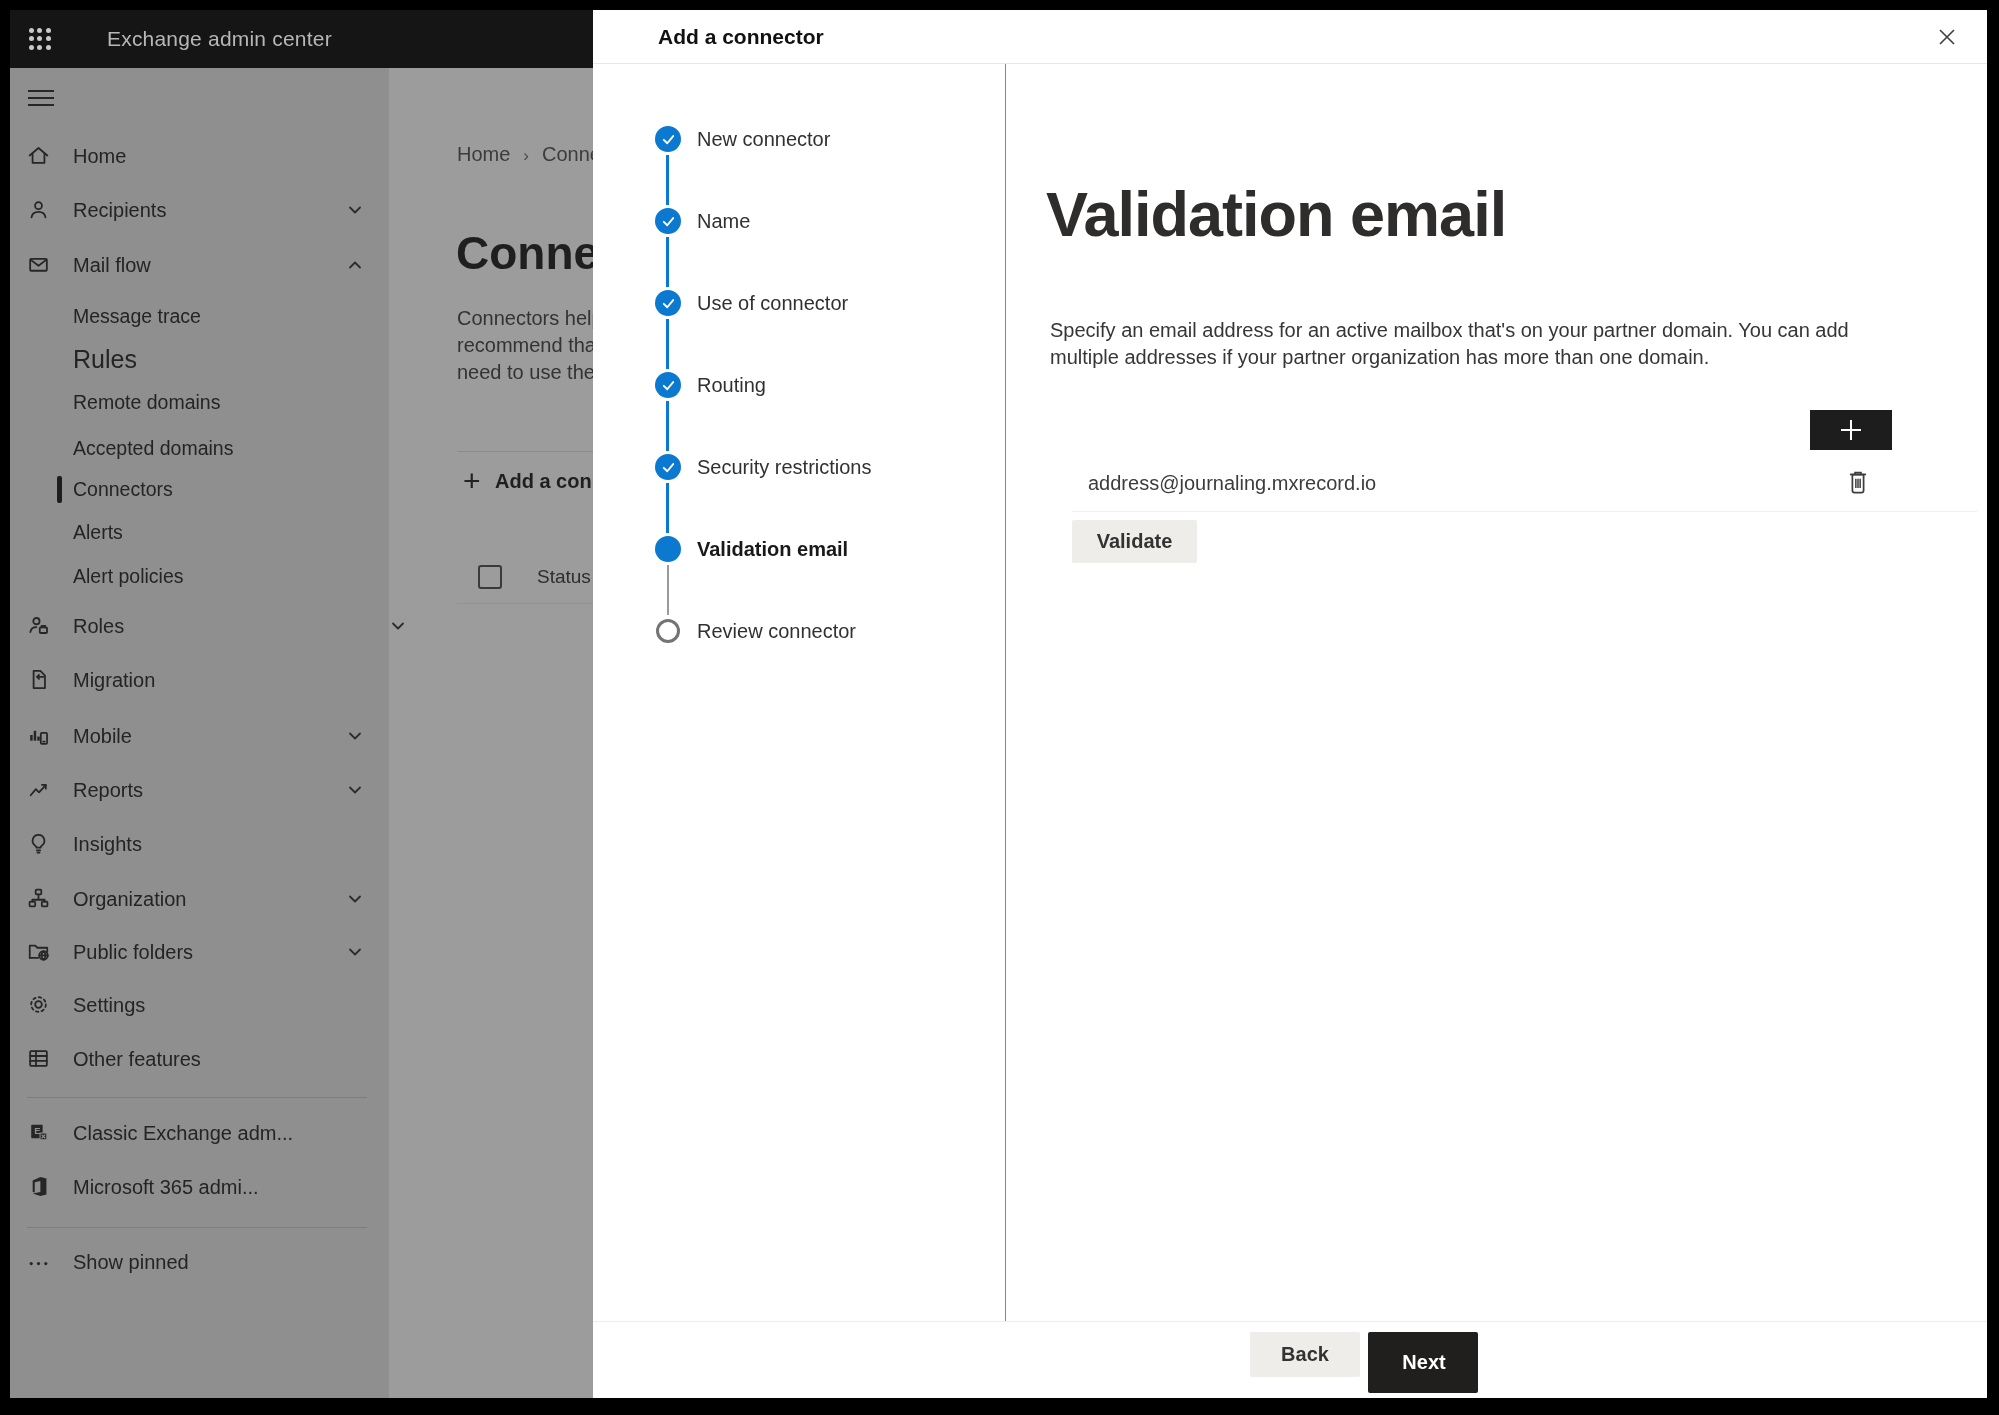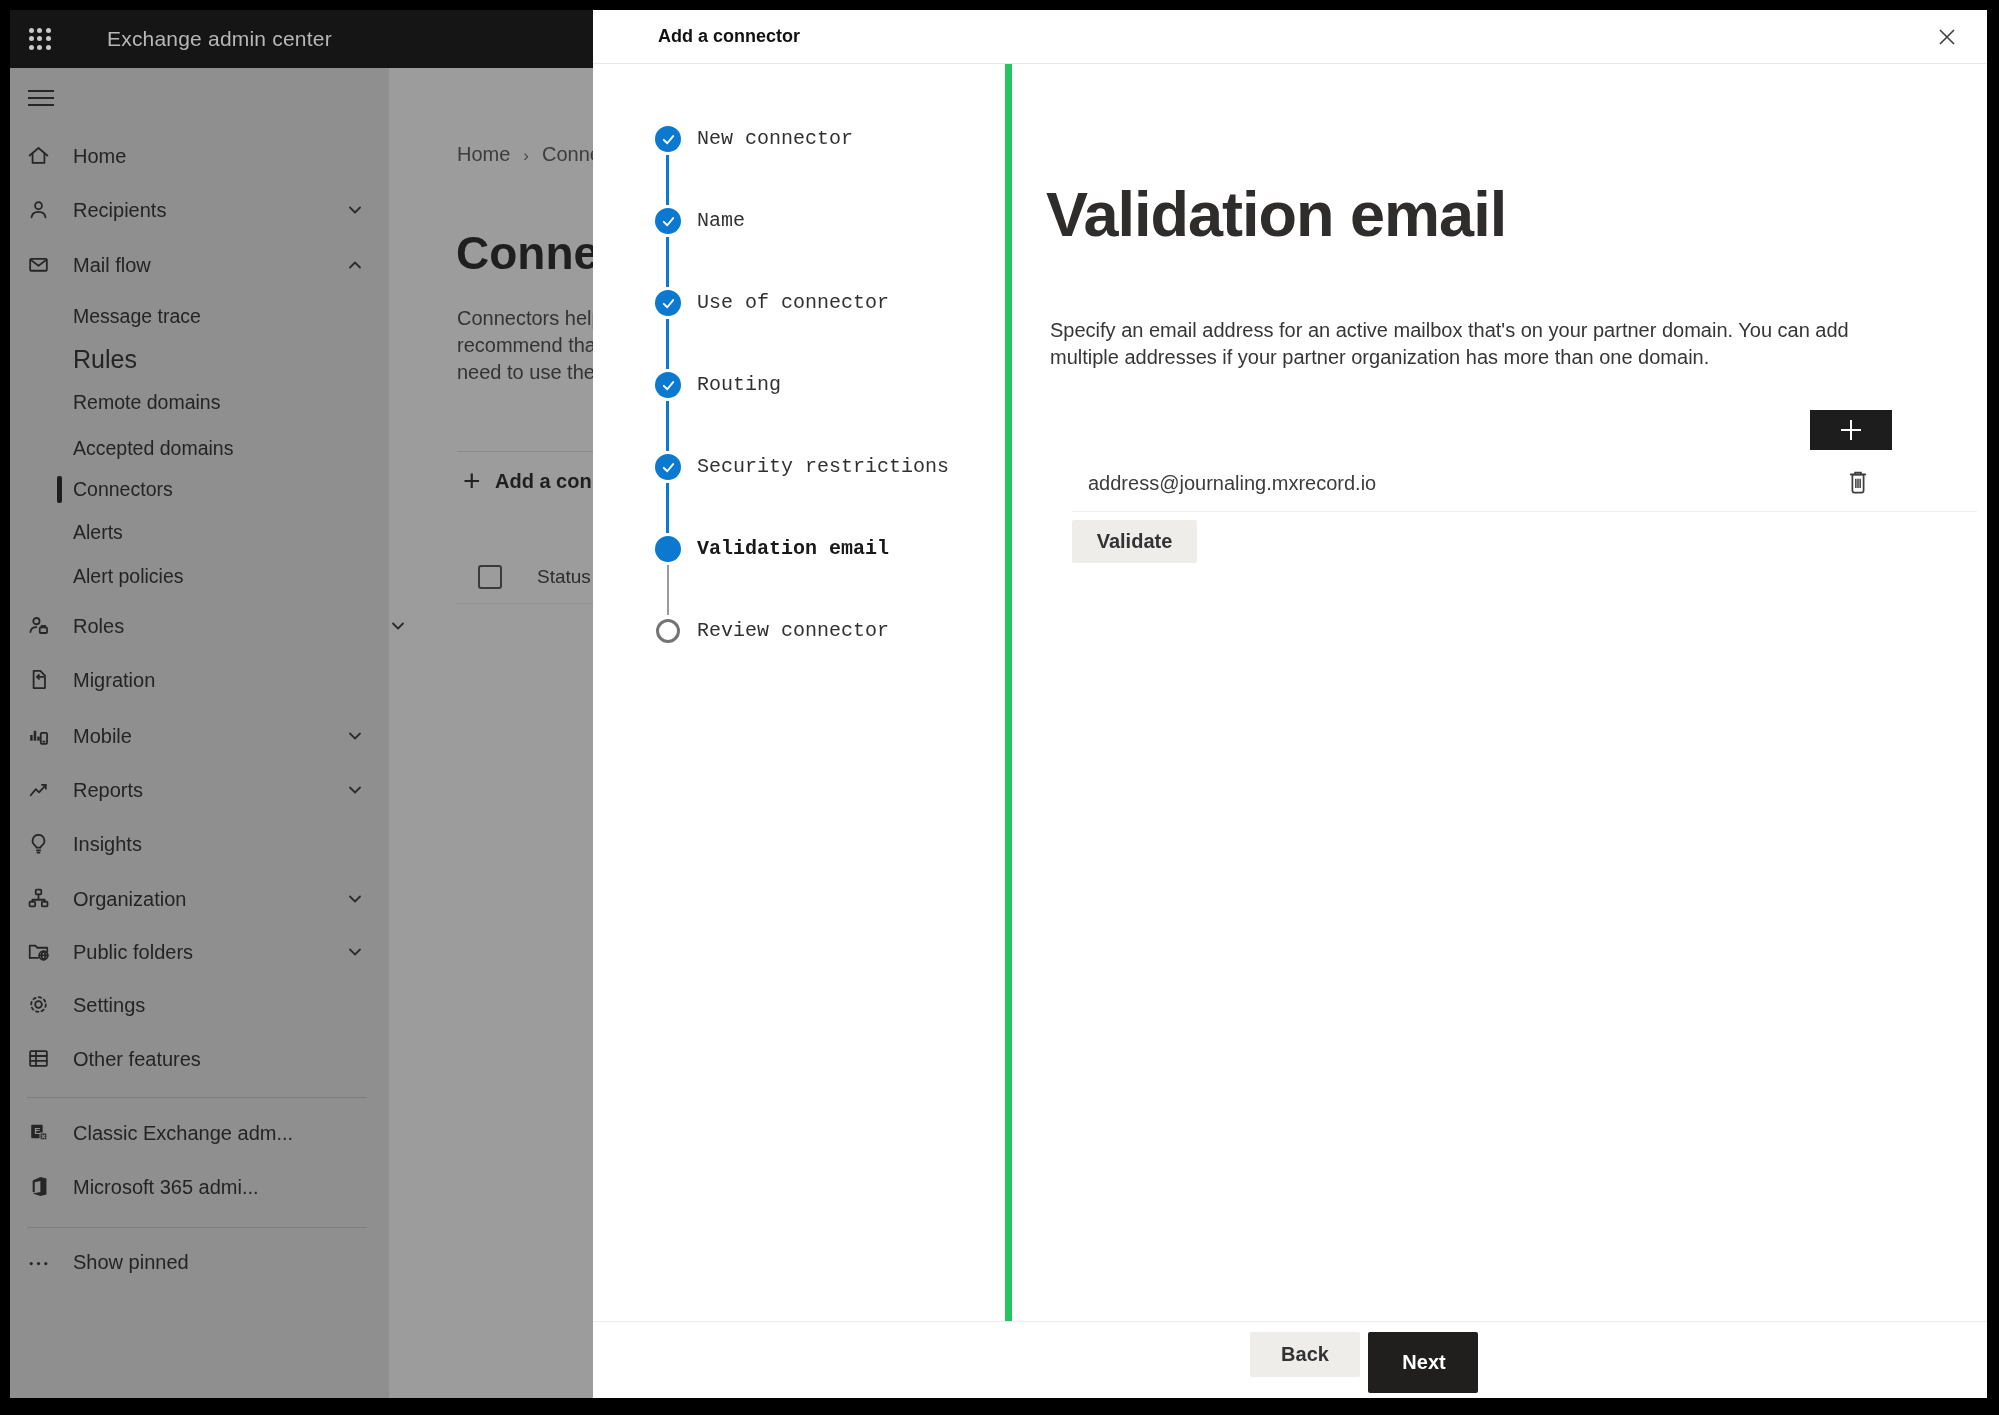--- a/index.html
+++ b/index.html
@@ -38,24 +38,24 @@
   .page-div1{position:absolute;left:68px;top:383px;width:136px;height:1px;background:#8b8b8b;}
   .add-conn{position:absolute;left:74px;top:399px;height:30px;cursor:pointer;white-space:nowrap;}
   .add-conn .plus{display:inline-block;vertical-align:middle;font-size:30px;font-weight:300;color:#222;line-height:28px;}
   .add-conn .txt{display:inline-block;vertical-align:middle;margin-left:10px;font-size:20px;font-weight:700;color:#1f1f1f;}
   .chkbox{position:absolute;left:89px;top:497px;width:20px;height:20px;border:2px solid #3a3a3a;border-radius:3px;background:transparent;cursor:pointer;}
   .status-h{position:absolute;left:148px;top:497px;height:24px;line-height:24px;font-size:19px;color:#2d2d2d;cursor:pointer;}
   .page-div2{position:absolute;left:68px;top:535px;width:136px;height:1px;background:#929292;}
 
   
   .panel{position:absolute;left:583px;top:0;width:1394px;height:1388px;background:#fff;}
-  .panel-title{position:absolute;left:65px;top:0;height:53px;line-height:53px;font-size:18px;font-weight:700;color:#111;}
+  .panel-title{position:absolute;left:65px;top:0;height:53px;line-height:53px;font-size:21px;font-weight:700;color:#111;}
   .close-btn{position:absolute;right:26px;top:13px;width:28px;height:28px;color:#3f3f3f;cursor:pointer;}
   .panel-hdiv{position:absolute;left:0;top:53px;width:100%;height:1px;background:#e8e8e8;}
-  .wizard{position:absolute;left:0;top:54px;width:412px;height:1257px;border-right:7px solid #22c55e;font-family:Liberation Mono, monospace;}
+  .wizard{position:absolute;left:0;top:54px;width:412px;height:1257px;border-right:1px solid #22c55e;}
   .step{position:absolute;left:0;width:400px;height:32px;cursor:pointer;}
   .step .dot{position:absolute;left:62px;top:3px;width:26px;height:26px;border-radius:50%;box-sizing:border-box;}
   .step.done .dot,.step.current .dot{background:#0b79d0;}
   .step.todo .dot{left:63px;top:4px;width:24px;height:24px;background:#fff;border:3px solid #747474;}
   .step .dot svg{position:absolute;left:5.5px;top:5.5px;}
   .step .slbl{position:absolute;left:104px;top:0;height:32px;line-height:32px;font-size:20px;color:#323130;white-space:nowrap;}
   .step.current .slbl{font-weight:700;color:#191919;}
   .step-line{position:absolute;left:73px;width:3px;background:#0b79d0;}
   .step-line.gray{background:#9a9a9a;width:2px;left:74px;}
 

